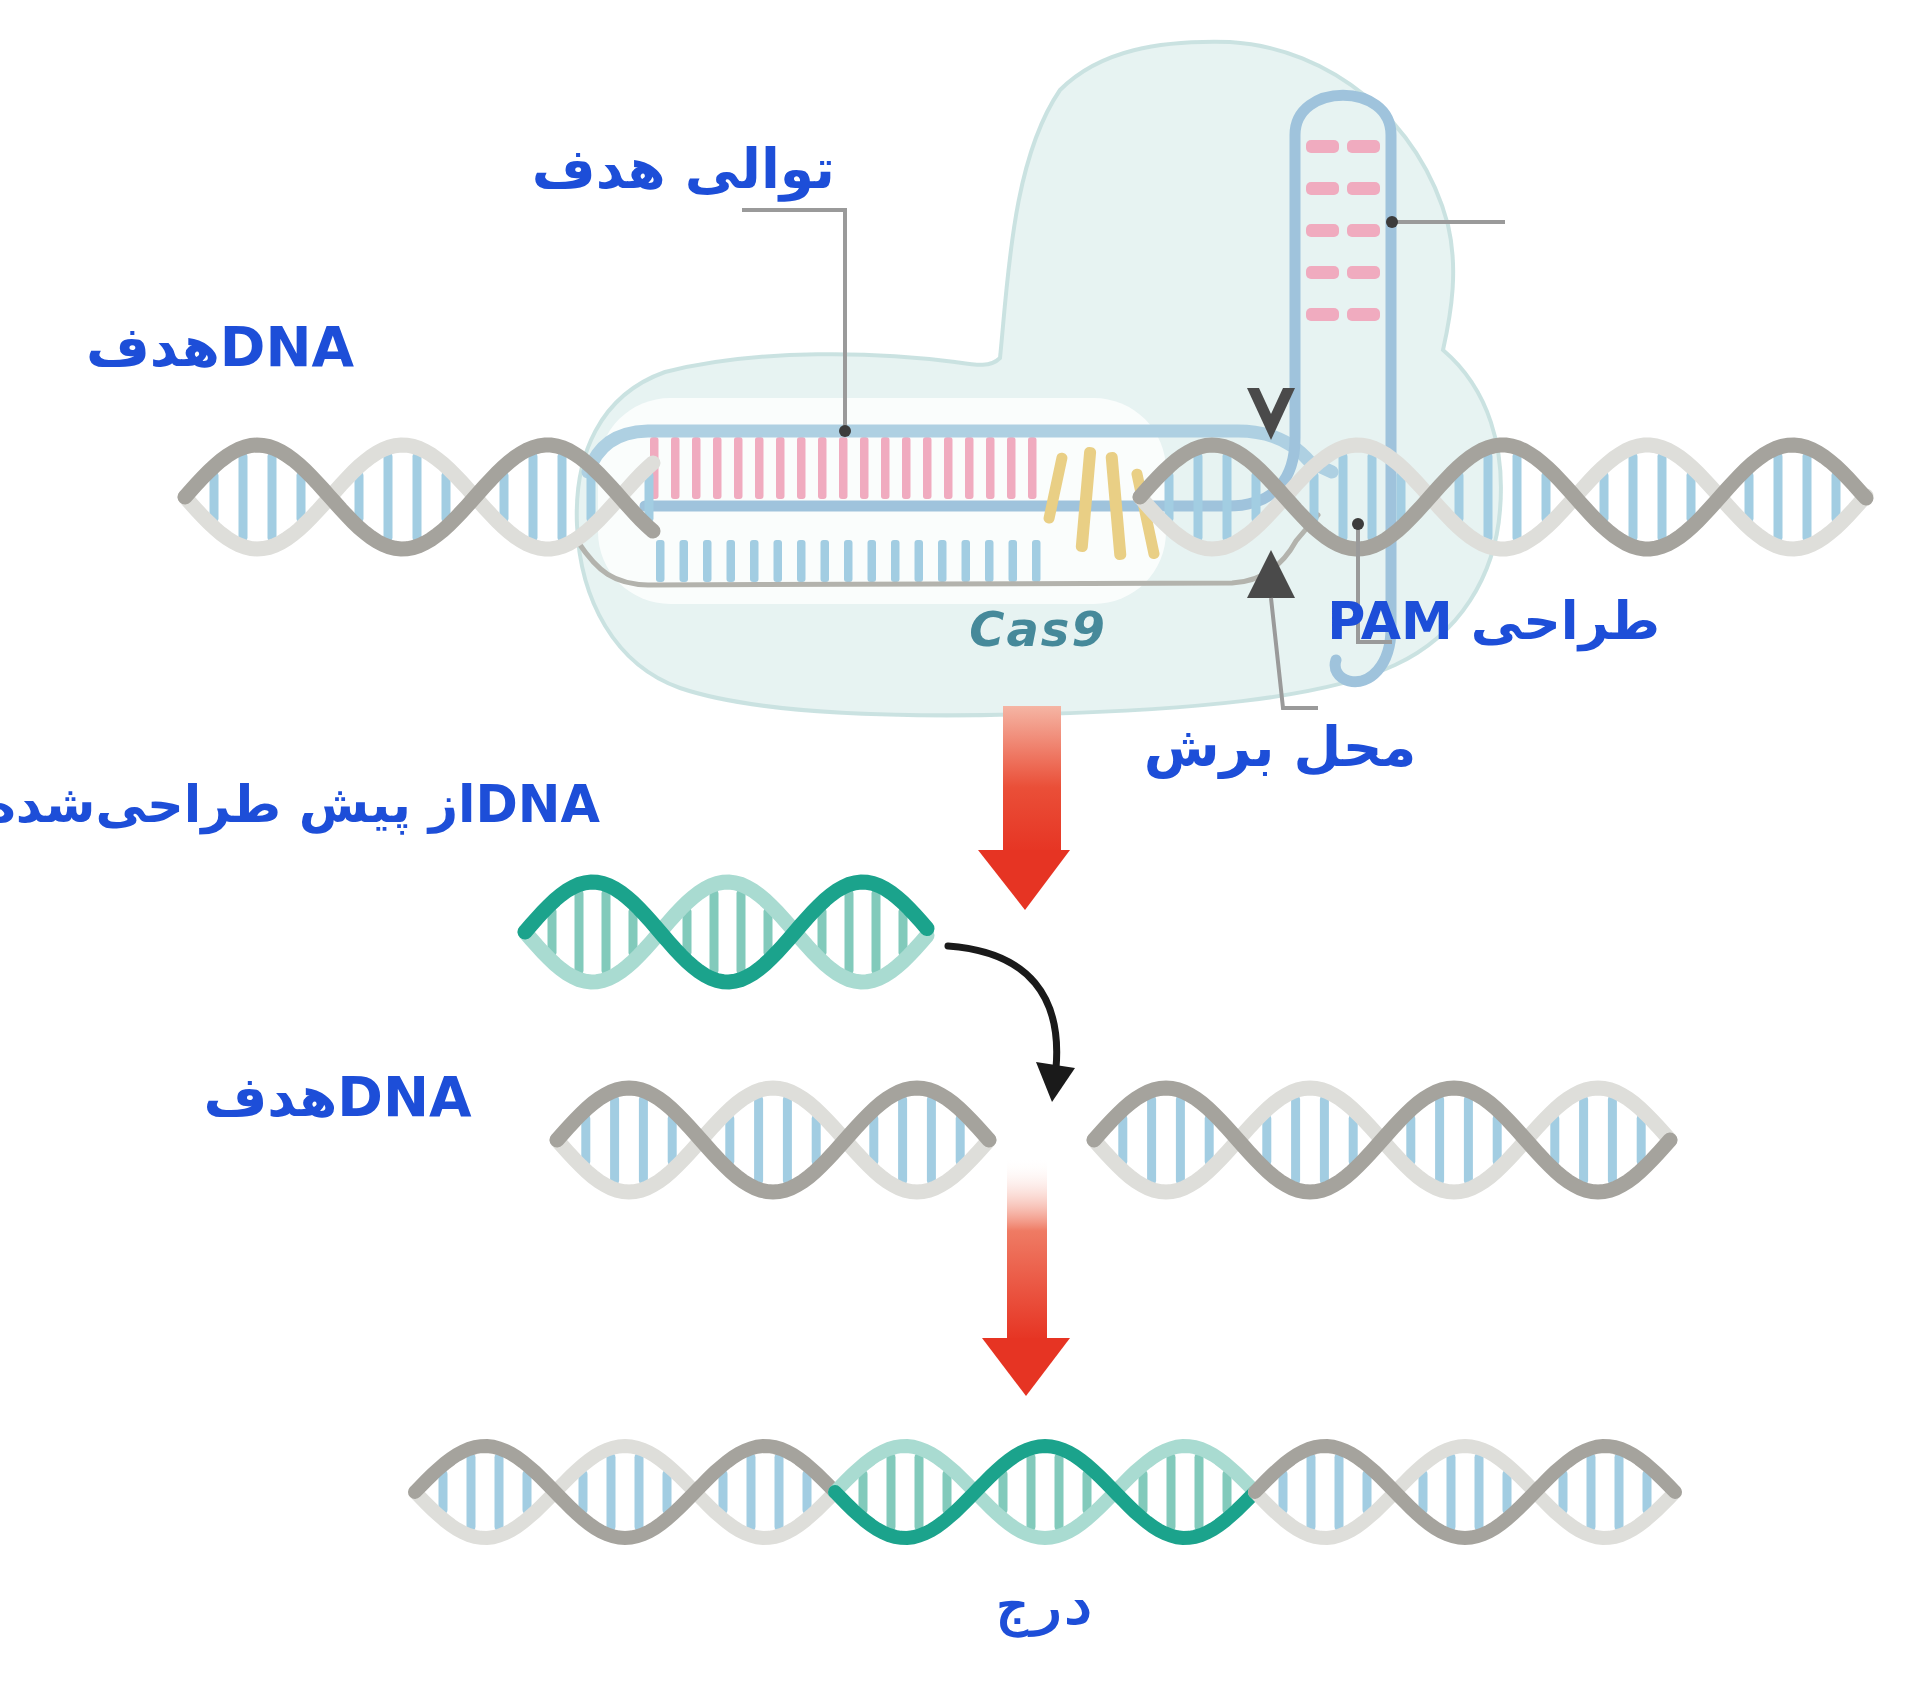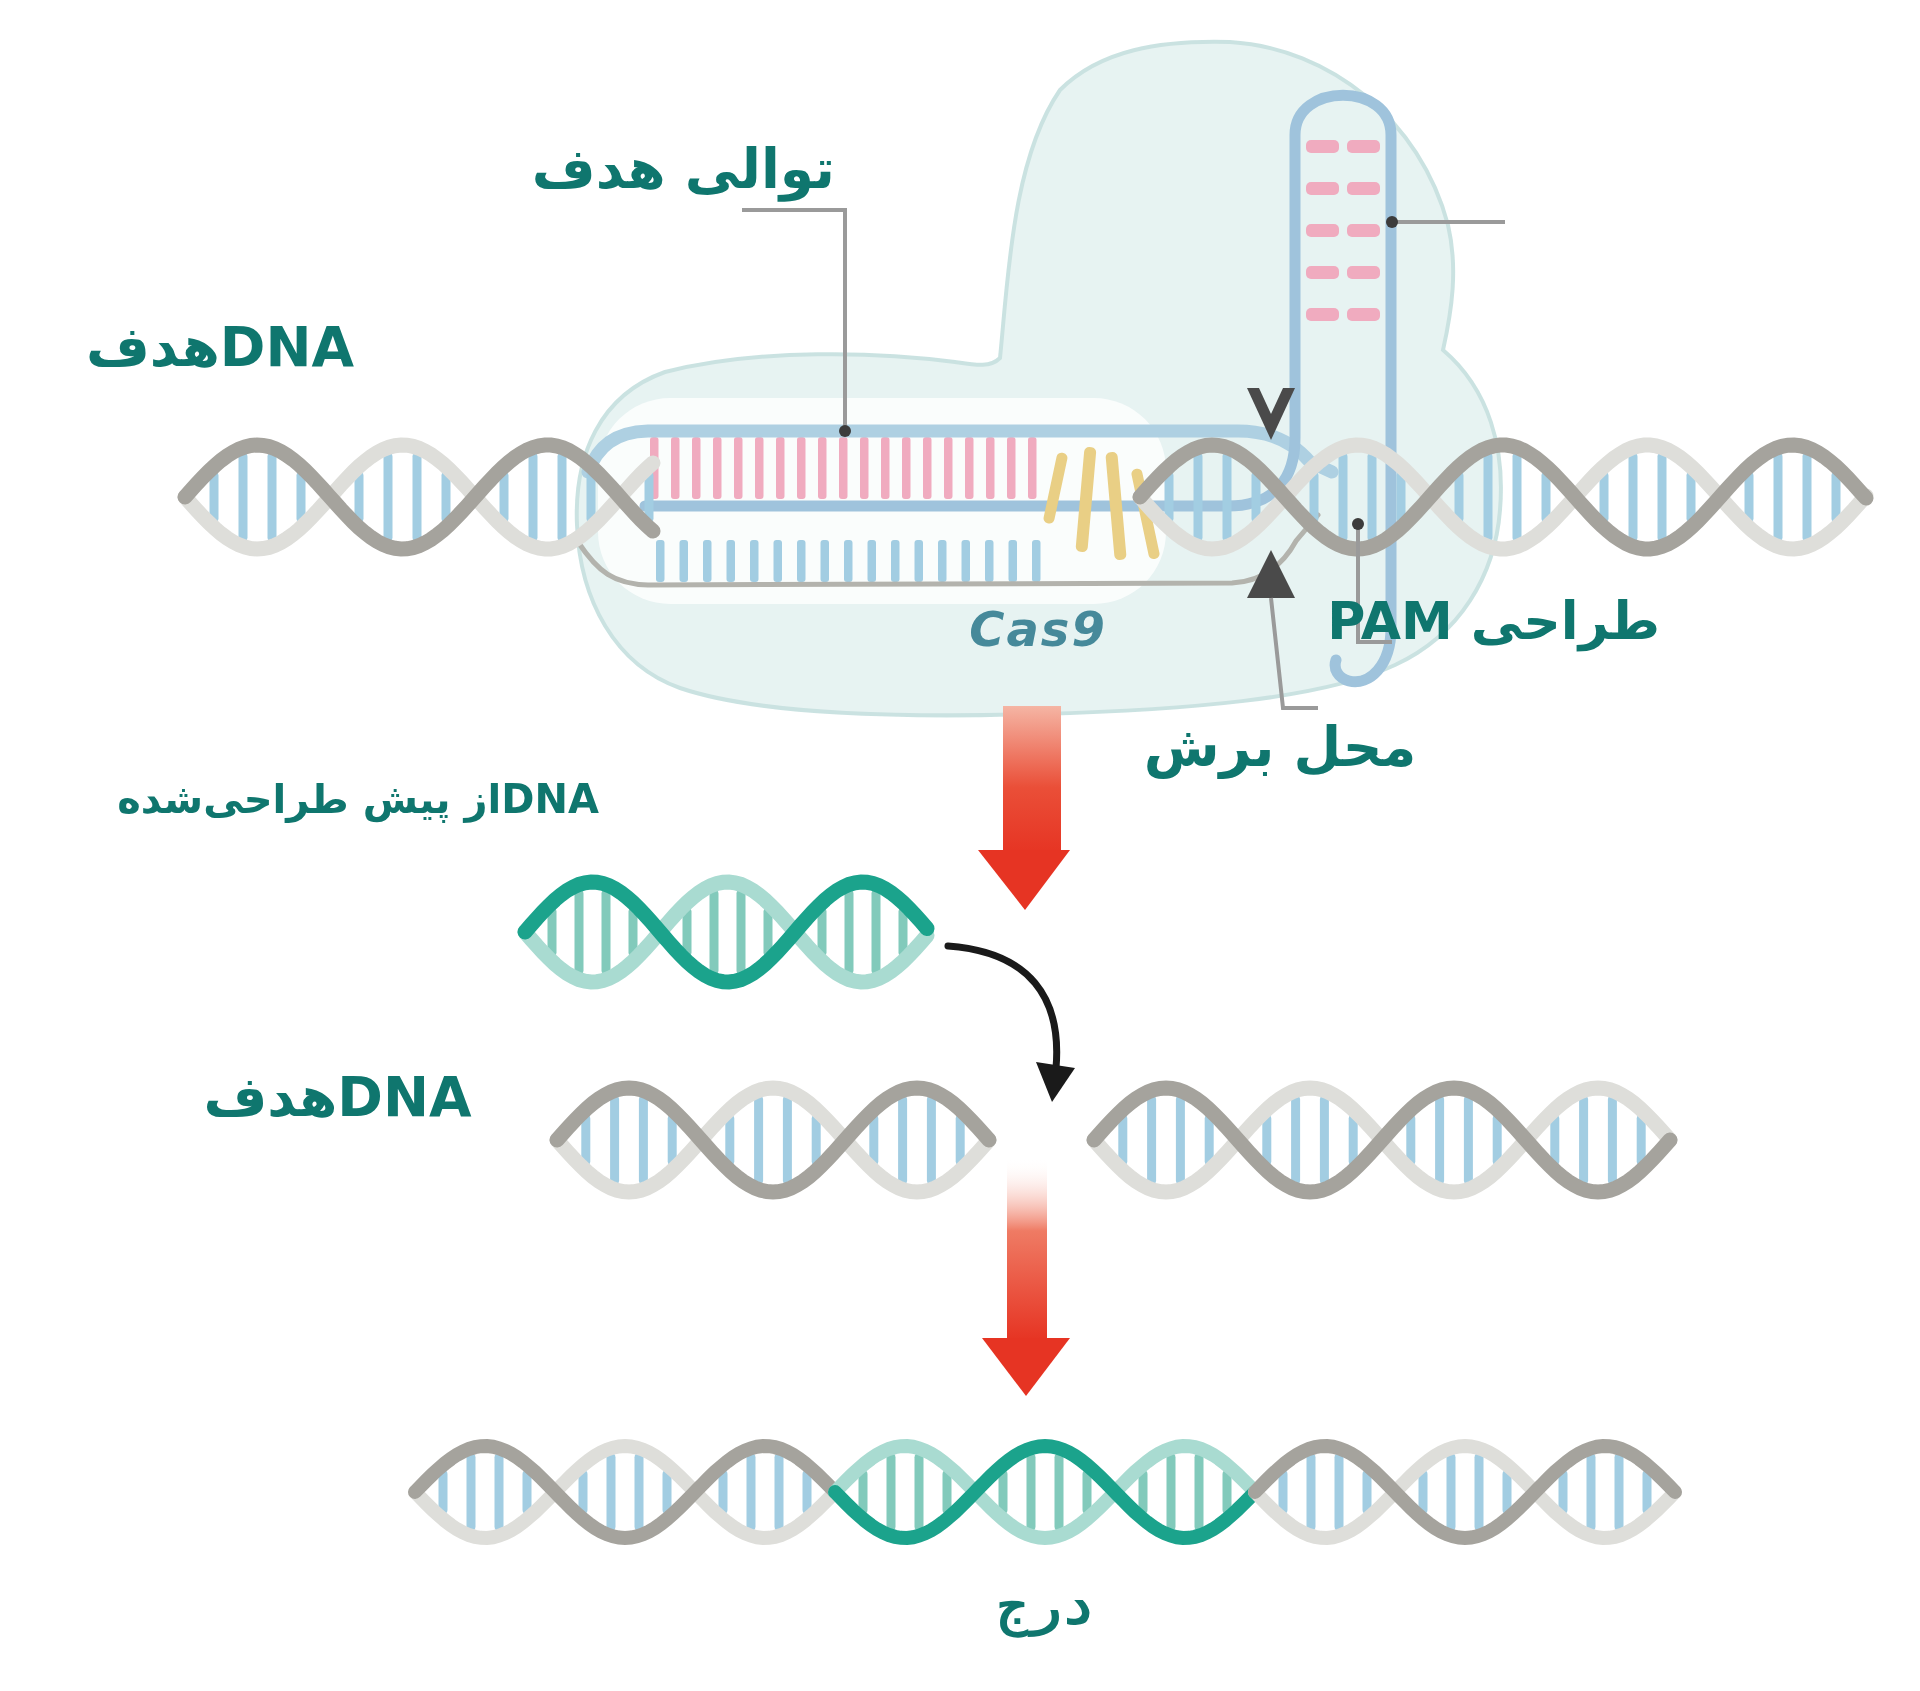--- a/index.html
+++ b/index.html
@@ -1,27 +1,27 @@
 <!DOCTYPE html>
 <html lang="fa" style="--cas9-body: #e7f3f2; --cas9-outline: #c9e2e1; --cas9-text: #46899a; --rna-tube: #9fc3dc; --top-strand-tube: #aed0e2; --rna-rung-pink: #f0abbf; --dna-rung-blue: #a2cde2; --pam-rung-yellow: #e9cf85; --strand-gray: #a5a39d; --strand-light: #dededa; --teal-dark: #1ba38c; --teal-light: #a9dbd1; --teal-rung: #82cabb; --bottom-strand-gray: #b3b3ad; --arrow-red: #e63423; --connector-gray: #9a9a9a; --cut-arrow-dark: #4a4a4a; --label-black: #141414;"><head>
 <meta charset="utf-8">
 <style>
   html,body{margin:0;padding:0;background:#fff;}
   .stage{position:relative;width:1920px;height:1691px;background:#fff;overflow:hidden;
          font-family:"DejaVu Sans",sans-serif;}
   svg.art{position:absolute;left:0;top:0;z-index:1;}
   .lbl{position:absolute;z-index:2;direction:rtl;text-align:center;
-       font-family:"DejaVu Sans",sans-serif;font-weight:bold;color:#0f766e;
+       font-family:"DejaVu Sans",sans-serif;font-weight:bold;color:#1d4ed8;
        font-size:55px;line-height:1.15;white-space:nowrap;}
   .l-tseq{left:545px;top:138px;width:290px;}
   .l-rna {left:1498px;top:170px;width:378px;}
   .l-tdna1{left:80px;top:316px;width:280px;}
   .l-pam {left:1388px;top:592px;width:272px;font-size:52px;}
   .l-cut {left:1140px;top:716px;width:280px;}
-  .l-pre {left:102px;top:776px;width:512px;font-size:40px;}
+  .l-pre {left:88px;top:776px;width:512px;font-size:51px;}
   .l-tdna2{left:195px;top:1066px;width:285px;}
   .l-darj{left:955px;top:1580px;width:180px;font-size:53px;font-family:Liberation Mono, monospace;}
   .l-cas9{left:938px;top:602px;width:200px;direction:ltr;
           font-size:48px;font-weight:600;font-style:italic;
           color:var(--cas9-text,#46899a);letter-spacing:2px;}
 </style>
 </head>
 <body>
 
 <div class="stage">

